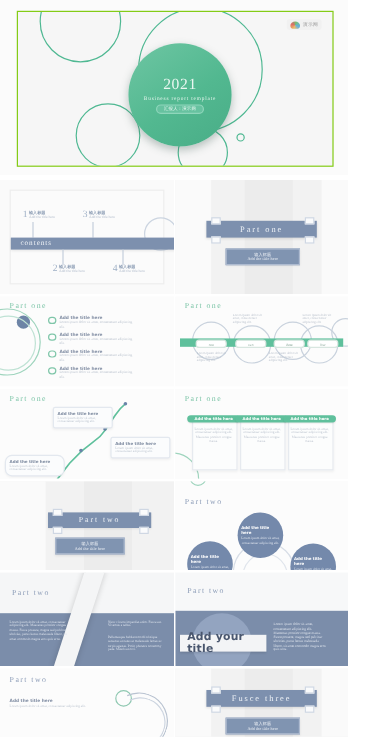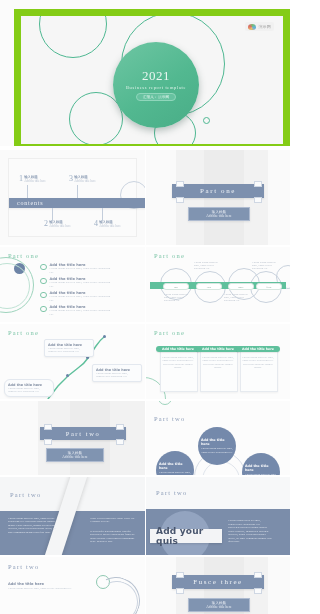--- a/index.html
+++ b/index.html
@@ -11,21 +11,21 @@
   .deck{position:relative;width:290px;height:614px;background:#fdfdfd;}
 
   
   .slide{position:absolute;overflow:hidden;background:#f7f8f8;}
   .slide.light{background:#fafafa;}
   .slide.white{background:#fcfcfc;}
 
   
   .row1{left:0;top:0;width:290px;height:146px;background:#fbfbfb;}
   .hero-frame{position:absolute;left:14px;top:9px;width:262px;height:128px;
-    background:#f6f6f6;border:7px solid #84cc16;overflow:hidden;}
+    background:#f6f6f6;border:1px solid #84cc16;overflow:hidden;}
   .ring{position:absolute;border-radius:50%;border:1px solid #4fb892;box-sizing:border-box;}
   .hero-title-circle{
     position:absolute;left:92px;top:26px;width:86px;height:86px;border-radius:50%;
     background:linear-gradient(145deg,#6ec6a3 0%,#52b890 55%,#49ad87 100%);
     box-shadow:0 3px 7px rgba(60,90,80,.35);
     display:flex;flex-direction:column;align-items:center;justify-content:center;
   }
   .hero-year{color:#eaf7f1;font-size:13px;letter-spacing:.5px;line-height:14px;
     font-family:"Liberation Serif",serif;}
   .hero-cn{color:#ffffff;font-size:11px;line-height:15px;margin-top:1px;
@@ -385,21 +385,21 @@
     <div class="diag-txt" style="left:8px;top:40px;width:48px;">Lorem ipsum dolor sit amet, consectetuer adipiscing elit. Maecenas porttitor congue massa. Fusce posuere, magna sed pulvinar ultricies, purus lectus malesuada libero, sit amet commodo magna eros quis urna.</div>
     <div class="diag-txt" style="left:90px;top:40px;width:48px;">Nunc viverra imperdiet enim. Fusce est. Vivamus a tellus.</div>
     <div class="diag-txt" style="left:90px;top:53px;width:48px;">Pellentesque habitant morbi tristique senectus et netus et malesuada fames ac turpis egestas. Proin pharetra nonummy pede. Mauris et orci.</div>
   </div>
 
   <div class="slide" style="left:146px;top:477px;width:144px;height:78px;background:#f7f8f9;">
     <div class="part-head blue" style="left:10px;top:12px;">Part two</div>
     <div class="ayt-bottom"></div>
     <div class="ayt-circle" style="left:14px;top:34px;width:50px;height:50px;"></div>
     <div class="ayt-band" style="left:4px;top:52px;width:72px;height:14px;">
-      <span>Add your quis</span>
+      <span>Add your title</span>
     </div>
     <div class="ayt-txt" style="left:82px;top:42px;">Lorem ipsum dolor sit amet, consectetuer adipiscing elit. Maecenas porttitor congue massa. Fusce posuere, magna sed pulvinar ultricies, purus lectus malesuada libero, sit amet commodo magna eros quis urna.</div>
   </div>
 
   <div class="slide white" style="left:0;top:557px;width:145px;height:57px;">
     <div class="part-head blue" style="left:8px;top:6px;">Part two</div>
     <div class="lt-t" style="left:8px;top:25px;">Add the title here</div>
     <div class="lt-b" style="left:8px;top:30px;">Lorem ipsum dolor sit amet, consectetuer adipiscing elit.</div>
     <div class="sw-ring" style="left:96px;top:18px;width:12px;height:12px;"></div>
     <div class="sw-arc" style="left:92px;top:20px;width:46px;height:46px;border-color:transparent;border-top-color:#b9c3d1;border-right-color:#b9c3d1;transform:rotate(20deg);"></div>

